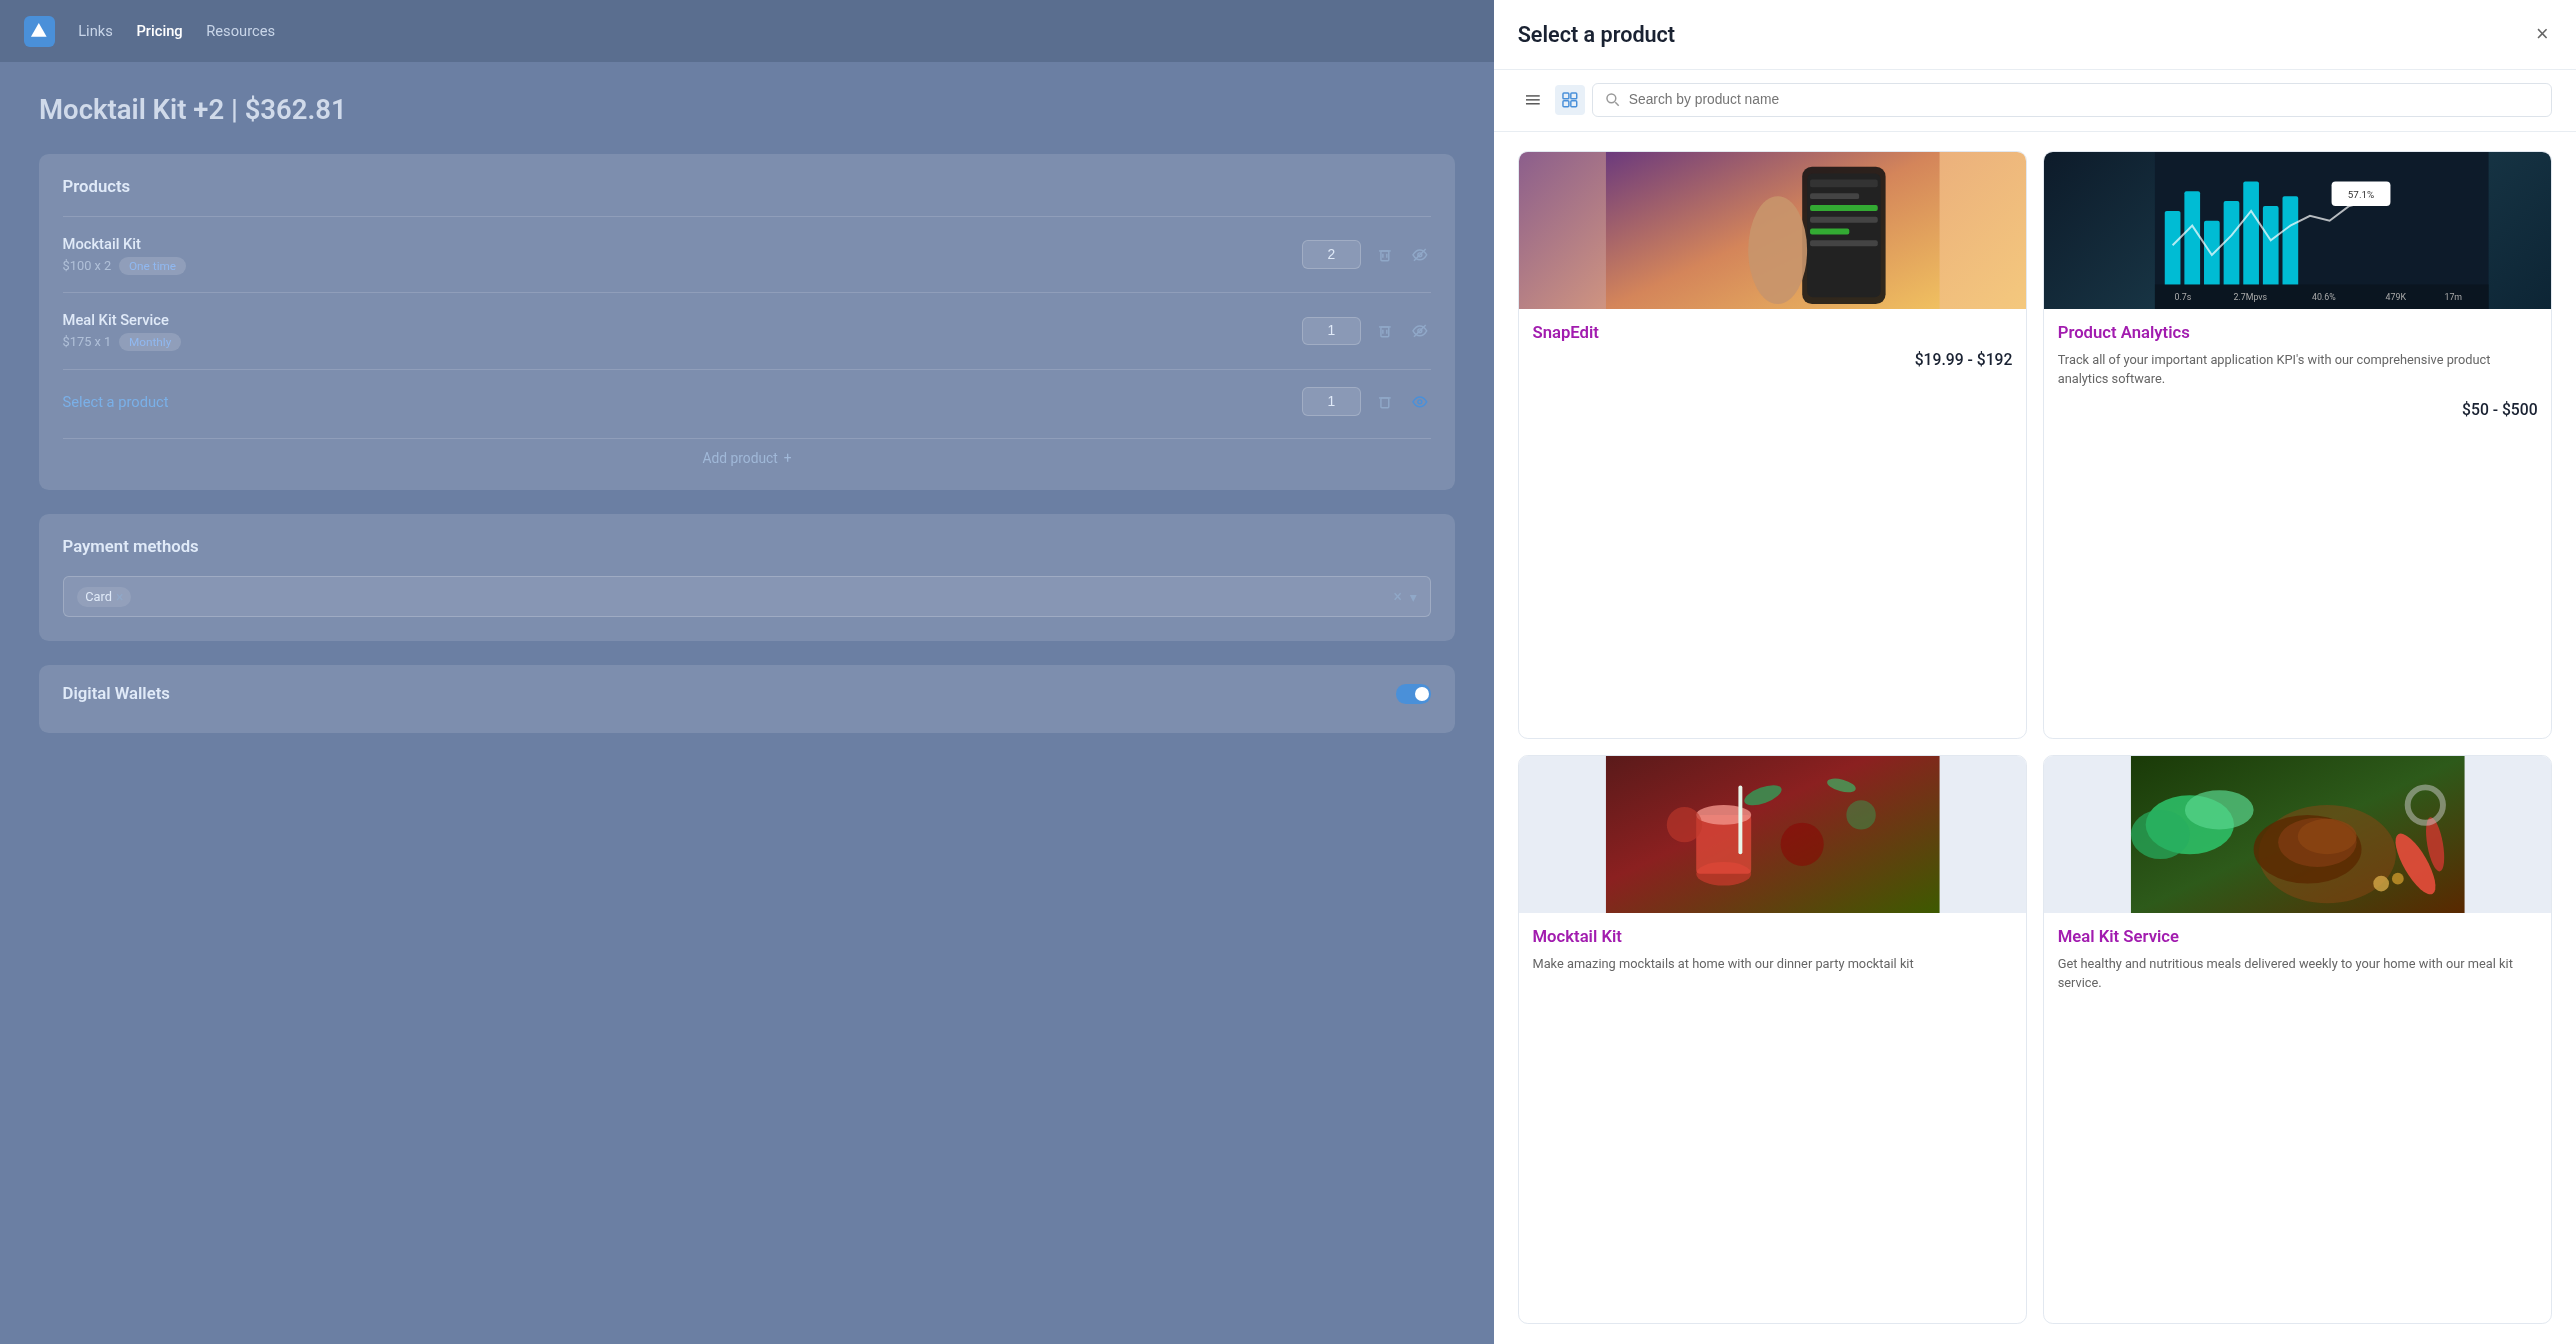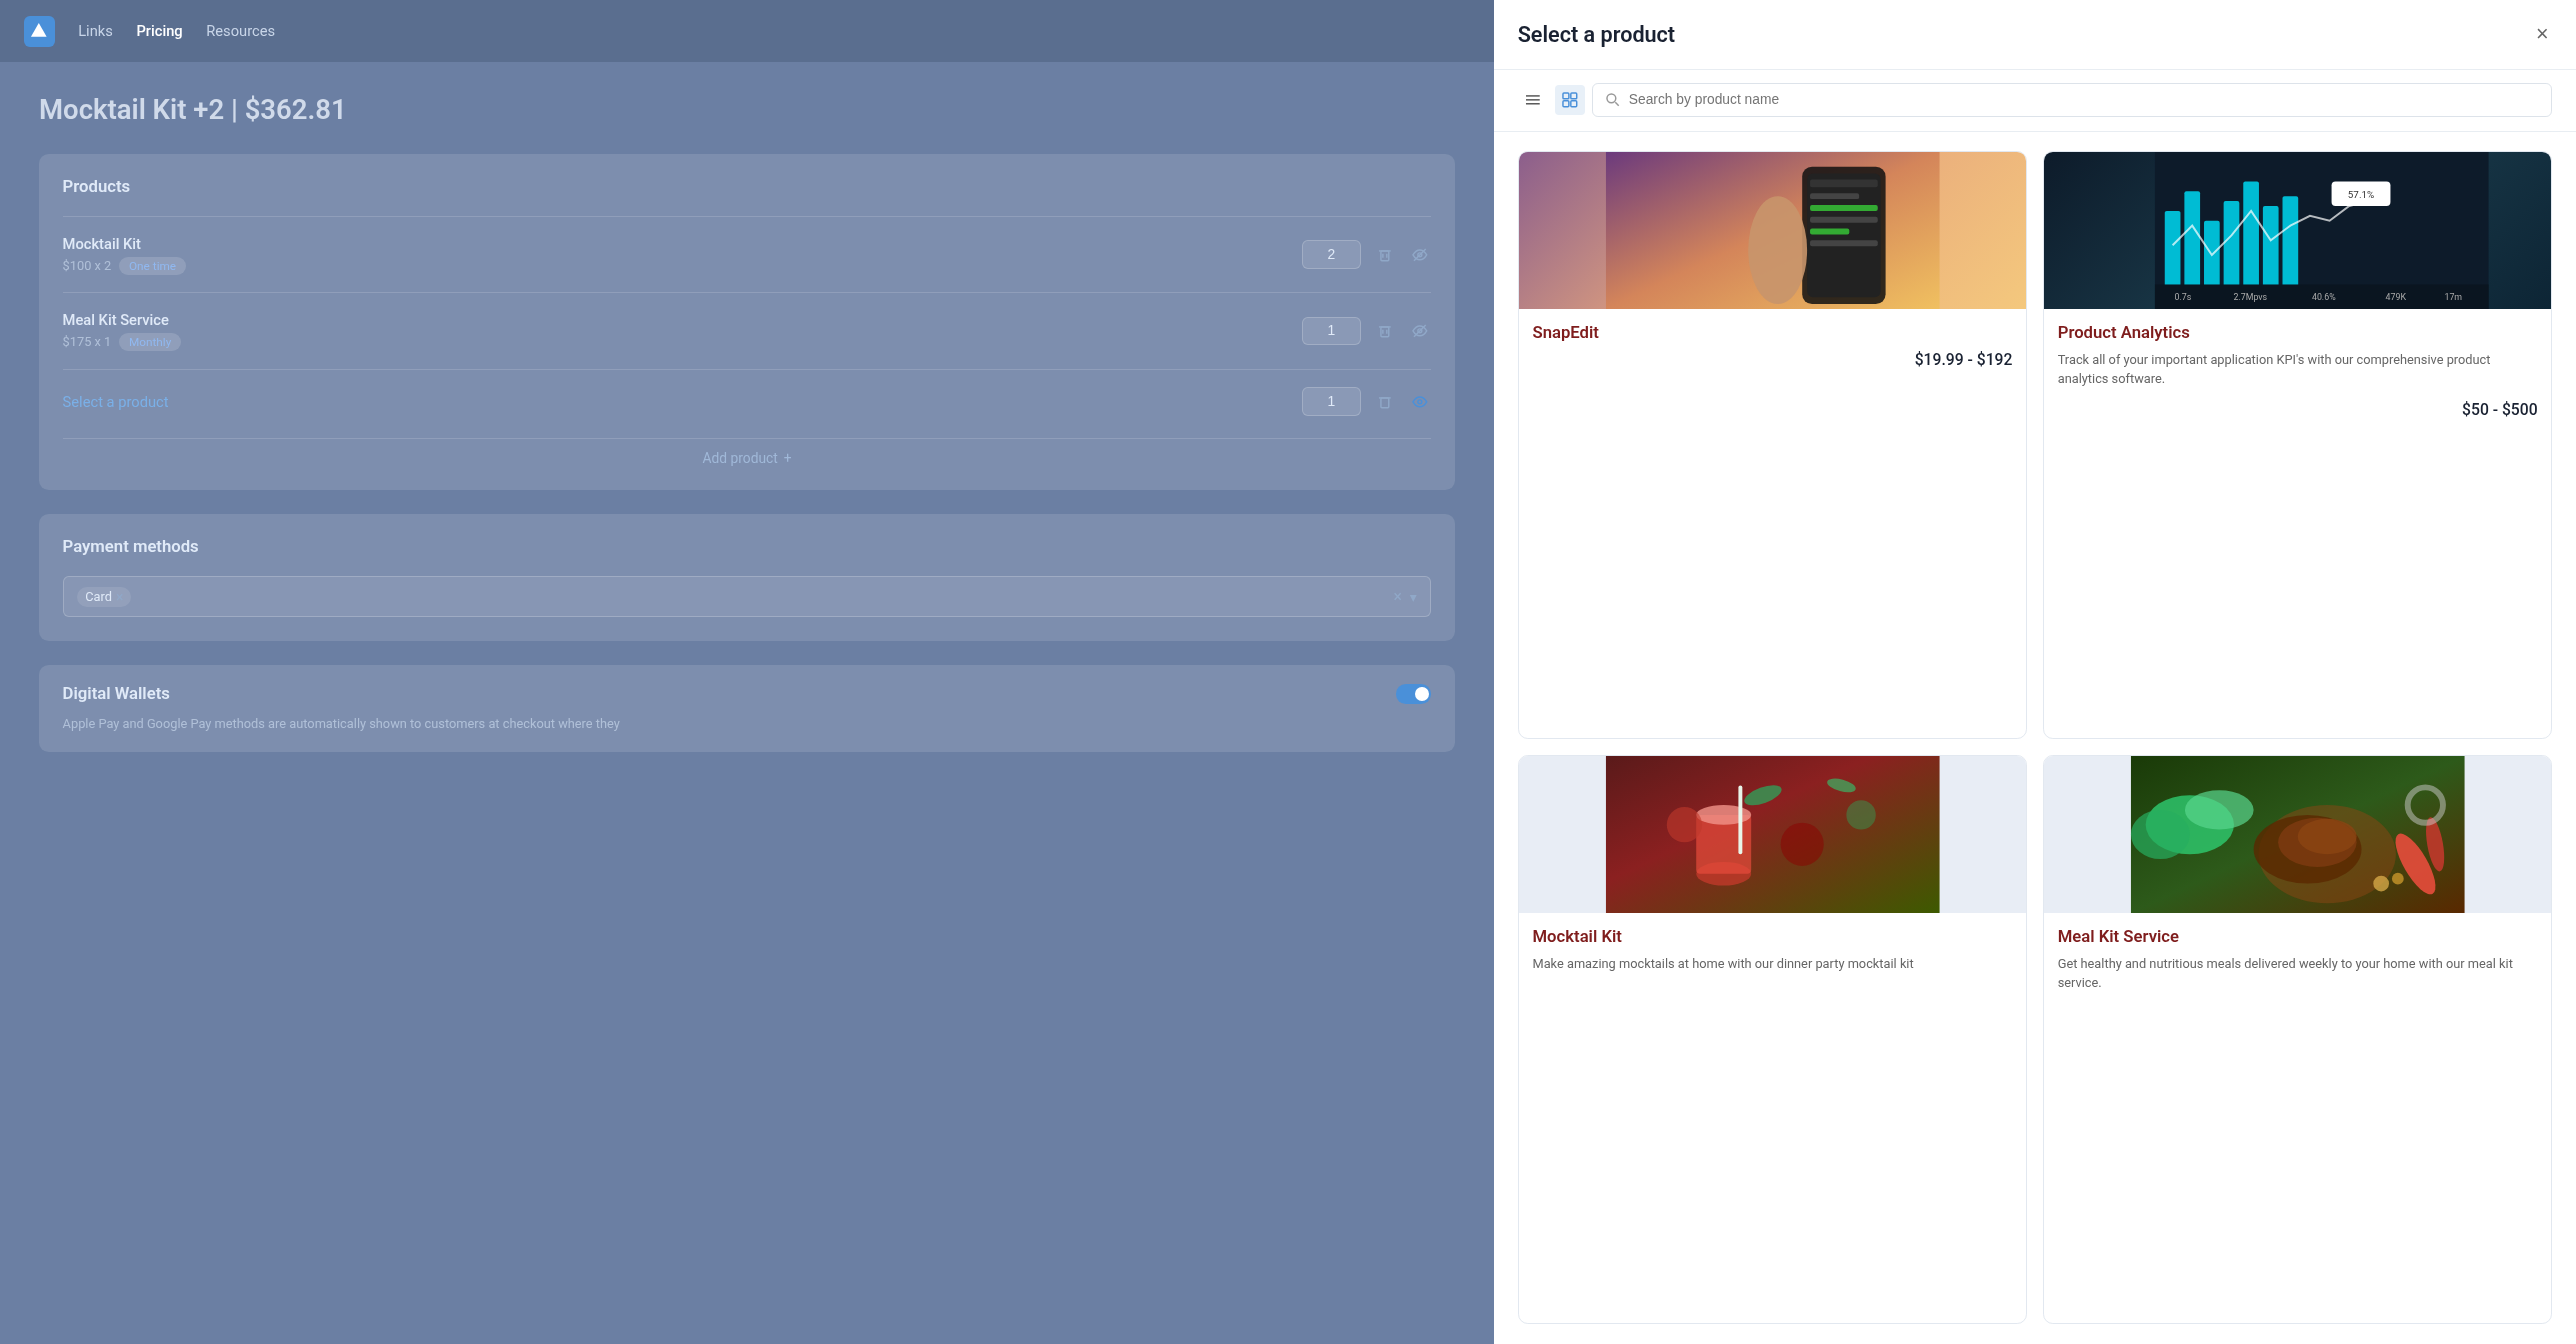--- a/index.html
+++ b/index.html
@@ -321,21 +321,21 @@
       overflow: hidden;
     }
 
     .product-card-body {
       padding: 13.8px;
     }
 
     .product-card-name {
       font-size: 16.7px;
       font-weight: 600;
-      color: #7f1d1d;
+      color: #a21caf;
       margin-bottom: 7.9px;
     }
 
     .product-card-desc {
       font-size: 12.8px;
       color: #666;
       line-height: 1.5;
       margin-bottom: 11.8px;
     }
 
@@ -469,21 +469,20 @@
           <span style="color:#90a8c8;">▾</span>
         </div>
       </div>
     </div>
 
     <div class="digital-wallets-card">
       <div class="digital-wallets-header">
         <div class="section-title" style="margin:0;">Digital Wallets</div>
         <div class="toggle-on"></div>
       </div>
-      <p class="small-text">Apple Pay and Google Pay methods are automatically shown to customers at checkout where they</p>
     </div>
   </div>
 </div>
 
 <div class="right-panel">
   <div class="modal-header">
     <h2 class="modal-title">Select a product</h2>
     <button class="close-btn">×</button>
   </div>
 

